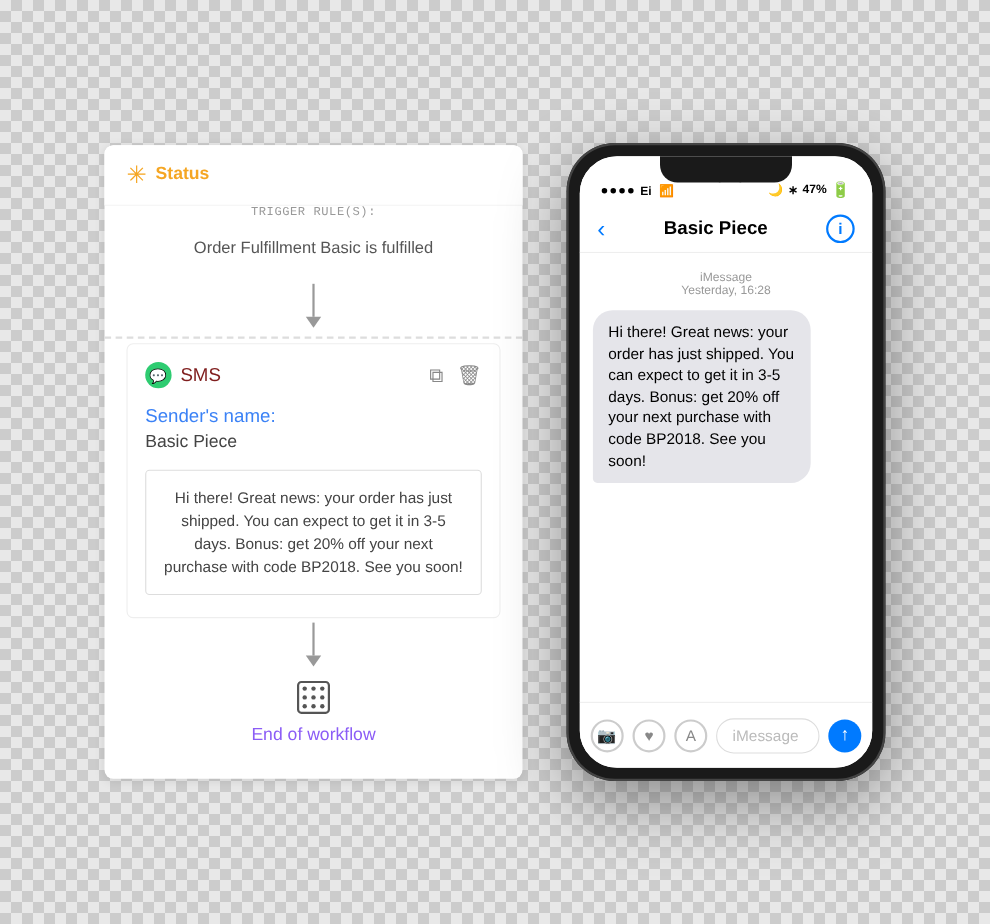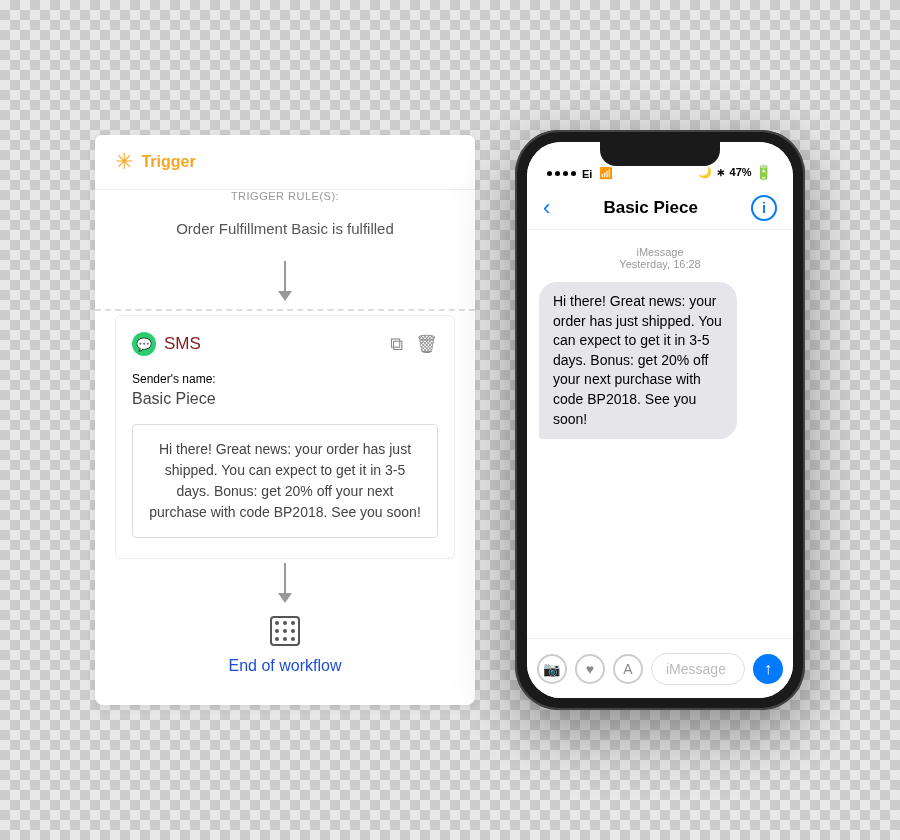--- a/index.html
+++ b/index.html
@@ -67,20 +67,21 @@
     .trigger-rules {
       text-align: center;
       padding: 0 20px 20px;
     }
     .trigger-rules-label {
       font-size: 11px;
       color: #999;
       text-transform: uppercase;
       letter-spacing: 0.5px;
       margin-bottom: 18px;
+      font-family: Liberation Mono, monospace;
     }
     .trigger-rules-value {
       font-size: 15px;
       color: #555;
     }
 
     
     .arrow-connector {
       display: flex;
       flex-direction: column;
@@ -150,22 +151,22 @@
     }
     .sms-action-btn {
       color: #888;
       font-size: 18px;
       cursor: pointer;
       border: none;
       background: none;
     }
 
     .sender-label {
-      font-size: 12px;
-      color: #000000;
+      font-size: 17px;
+      color: #3b82f6;
       margin-bottom: 4px;
     }
     .sender-name {
       font-size: 16px;
       color: #444;
       margin-bottom: 16px;
     }
 
     
     .message-box {
@@ -192,21 +193,21 @@
       align-items: center;
       justify-content: center;
       margin-bottom: 8px;
     }
     .end-icon svg {
       width: 32px;
       height: 32px;
     }
     .end-label {
       font-size: 16px;
-      color: #1d4ed8;
+      color: #8b5cf6;
     }
 
     
     .phone-wrapper {
       display: flex;
       align-items: center;
       justify-content: center;
     }
 
     .iphone {
@@ -391,21 +392,21 @@
       flex-shrink: 0;
     }
   </style>
 </head>
 <body>
 
 <div class="workflow-panel">
 
   <div class="trigger-header">
     <span class="trigger-star">✳</span>
-    <span class="trigger-label">Trigger</span>
+    <span class="trigger-label">Status</span>
   </div>
 
 
   <div class="trigger-rules">
     <div class="trigger-rules-label">TRIGGER RULE(S):</div>
     <div class="trigger-rules-value">Order Fulfillment Basic is fulfilled</div>
   </div>
 
   <div class="arrow-connector">
     <div class="arrow-line"></div>

